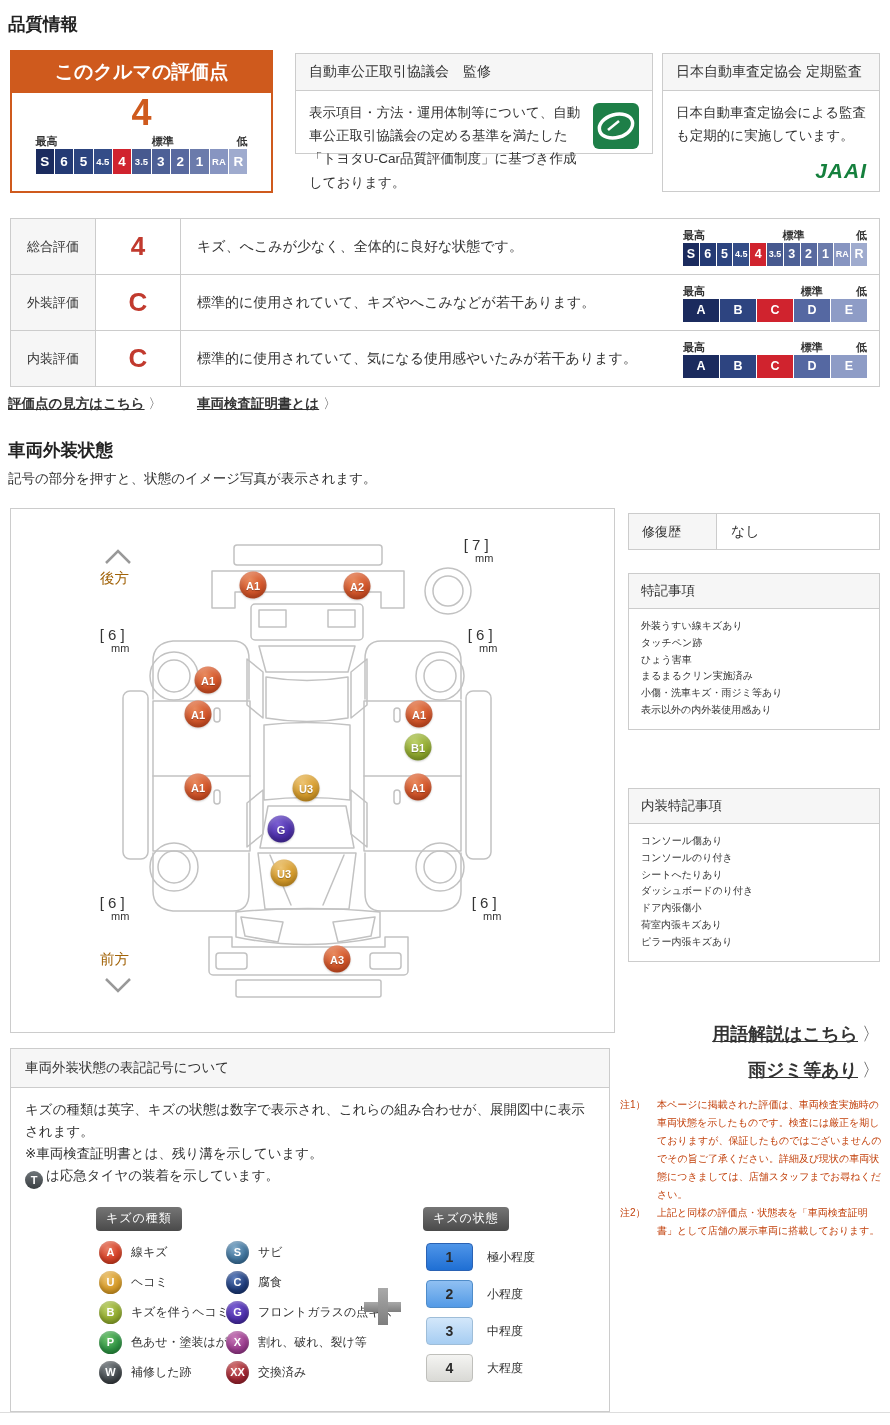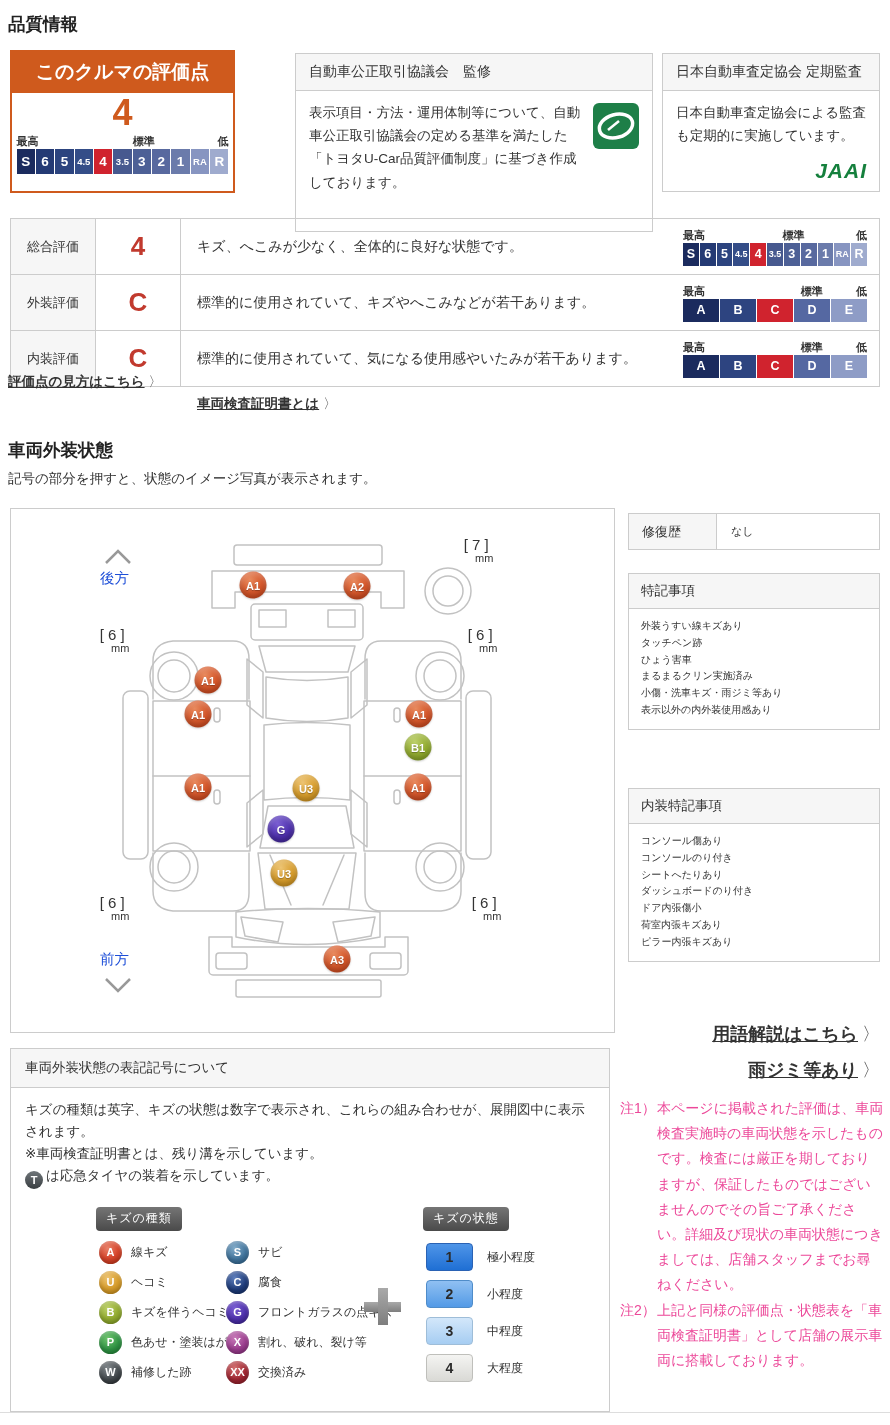--- a/index.html
+++ b/index.html
@@ -1,20 +1,20 @@
 <!DOCTYPE html>
 <html><head>
 <meta charset="utf-8">
 <style>
   html,body{margin:0;padding:0;background:#fff;}
   .page{position:relative;width:890px;height:1425px;background:#fff;overflow:hidden;
         font-family:"Liberation Sans","DejaVu Sans",sans-serif;color:#333;}
   .sec-title{position:absolute;font-size:17.5px;font-weight:bold;color:#222;}
   
-  .score-box{position:absolute;left:10px;top:50px;width:225px;height:143px;border:2px solid #cf5a1d;background:#fff;box-sizing:border-box;}
+  .score-box{position:absolute;left:10px;top:50px;width:263px;height:143px;border:2px solid #cf5a1d;background:#fff;box-sizing:border-box;}
   .score-box .hdr{background:#cf5a1d;color:#fff;text-align:center;font-size:19px;font-weight:bold;padding:7px 0 8px;}
   .score-val{color:#cf5a1d;font-size:36px;font-weight:bold;text-align:center;line-height:1.05;margin-top:1px;}
   .score-scale{width:212px;margin:2px auto 0;}
   
   .scale-labels{position:relative;height:15px;font-size:11px;font-weight:bold;color:#333;}
   .scale-labels .l{position:absolute;left:0;top:0;}
   .scale-labels .m{position:absolute;top:0;transform:translateX(-50%);}
   .scale-labels .r{position:absolute;right:0;top:0;}
   .scale-strip{display:flex;gap:1px;}
   .scale-strip span{flex:1;height:23px;display:flex;align-items:center;justify-content:center;
@@ -46,26 +46,26 @@
   .subtitle{position:absolute;font-size:13.5px;color:#333;}
   
   .diagram{position:absolute;left:10px;top:508px;width:605px;height:525px;border:1px solid #ccc;background:#fff;box-sizing:border-box;}
   .diagram svg{position:absolute;left:0;top:0;}
   .marker{position:absolute;width:27px;height:27px;border-radius:50%;transform:translate(-50%,-50%);
           display:flex;align-items:center;justify-content:center;color:#fff;font-size:11px;font-weight:bold;
           cursor:pointer;text-shadow:0 1px 1px rgba(0,0,0,.3);
           box-shadow:inset 0 -4px 5px rgba(0,0,0,.18), inset 0 3px 4px rgba(255,255,255,.25), 0 1px 2px rgba(0,0,0,.2);}
   .tire{position:absolute;font-size:15px;color:#333;line-height:1.05;text-align:center;}
   .tire .mm{display:block;font-size:11px;padding-left:16px;}
-  .dir-label{position:absolute;font-size:14.5px;color:#1d4ed8;}
+  .dir-label{position:absolute;font-size:14.5px;color:#a16207;}
   .chevron{position:absolute;}
   
   .repair-box{position:absolute;left:628px;top:513px;width:252px;height:37px;border:1px solid #ccc;display:flex;box-sizing:border-box;background:#fff;}
   .repair-box .rl{width:88px;background:#f6f6f6;border-right:1px solid #ccc;display:flex;align-items:center;padding-left:13px;font-size:13px;box-sizing:border-box;}
-  .repair-box .rv{flex:1;display:flex;align-items:center;padding-left:14px;font-size:11px;}
+  .repair-box .rv{flex:1;display:flex;align-items:center;padding-left:14px;font-size:14px;}
   .side-box{position:absolute;left:628px;width:252px;border:1px solid #ccc;background:#fff;box-sizing:border-box;}
   .side-box .bhdr{background:#f6f6f6;border-bottom:1px solid #ccc;padding:8px 12px;font-size:13.5px;}
   .side-box ul{list-style:none;margin:0;padding:9px 12px 10px;font-size:10px;line-height:1.68;}
   
   .legend-box{position:absolute;left:10px;top:1048px;width:600px;height:364px;border:1px solid #ccc;background:#fff;box-sizing:border-box;}
   .legend-box .bhdr{background:#f6f6f6;border-bottom:1px solid #ccc;padding:10px 14px;font-size:13.5px;}
   .legend-body{padding:11px 14px 0;font-size:13.5px;line-height:1.62;color:#333;}
   .t-icon{display:inline-flex;width:18px;height:18px;border-radius:50%;background:linear-gradient(#70767a,#383d40);
           color:#fff;font-size:11px;font-weight:bold;align-items:center;justify-content:center;vertical-align:-4px;margin-right:3px;}
   .kind-badge{position:absolute;background:linear-gradient(#757575,#4a4a4a);color:#fff;font-size:12px;
@@ -77,21 +77,21 @@
                box-shadow:inset 0 -3px 4px rgba(0,0,0,.2), inset 0 2px 3px rgba(255,255,255,.3);}
   .kind-label{font-size:12px;color:#333;white-space:nowrap;}
   .plus-icon{position:absolute;width:37px;height:37px;}
   .plus-icon::before{content:"";position:absolute;left:0;top:14px;width:37px;height:10px;background:linear-gradient(#a9a9a9,#7e7e7e);}
   .plus-icon::after{content:"";position:absolute;left:14px;top:0;width:10px;height:37px;background:linear-gradient(#a9a9a9,#7e7e7e);}
   .state-row{position:absolute;display:flex;align-items:center;}
   .state-badge{width:47px;height:28px;border-radius:4px;display:flex;align-items:center;justify-content:center;
                font-size:14px;font-weight:bold;color:#2a2a2a;margin-right:14px;box-sizing:border-box;}
   .state-label{font-size:12px;color:#333;}
   
-  .notes{position:absolute;left:620px;top:1096px;width:264px;font-size:14px;line-height:1.8;color:#ec4899;}
+  .notes{position:absolute;left:620px;top:1096px;width:264px;font-size:10px;line-height:1.8;color:#c2410c;}
   .note{display:flex;}
   .note .nlabel{flex:0 0 37px;}
   .note .ntext{flex:1;}
   .bottom-rule{position:absolute;left:0;top:1412px;width:890px;height:1px;background:#ddd;}
 </style>
 </head>
 <body>
 
 <div class="page">
 
@@ -115,21 +115,21 @@
           <span class="small" style="background: rgb(71, 89, 143);">3.5</span>
           <span style="background: rgb(77, 96, 150);">3</span>
           <span style="background: rgb(88, 105, 159);">2</span>
           <span style="background: rgb(107, 123, 171);">1</span>
           <span class="small" style="background: rgb(135, 149, 193);">RA</span>
           <span style="background: rgb(159, 171, 206);">R</span>
         </div>
       </div>
   </div>
 
-  <div class="info-box" style="left:295px;top:53px;width:358px;height:179px;">
+  <div class="info-box" style="left:295px;top:53px;width:358px;height:101px;">
     <div class="bhdr">自動車公正取引協議会　監修</div>
     <div class="bbody">
       <span class="sup-icon">
         <svg width="46" height="46" viewBox="0 0 46 46">
           <rect width="46" height="46" rx="6" fill="#1e7f48"></rect>
           <ellipse cx="23" cy="23" rx="17" ry="11.5" fill="none" stroke="#fff" stroke-width="3.5" transform="rotate(-16 23 23)"></ellipse>
           <path d="M15,27 L26,18" stroke="#fff" stroke-width="2.5" fill="none"></path>
         </svg>
       </span>
       <span>表示項目・方法・運用体制等について、自動車公正取引協議会の定める基準を満たした「トヨタU-Car品質評価制度」に基づき作成しております。</span>
@@ -209,21 +209,21 @@
               <span style="background: rgb(45, 68, 128);">B</span>
               <span style="background: rgb(208, 35, 46);">C</span>
               <span style="background: rgb(85, 104, 162);">D</span>
               <span style="background: rgb(142, 156, 198);">E</span>
             </div>
           </div>
         </div>
       </div>
     </div>
 
-  <div class="tlink" style="left:8px;top:373px;">
+  <div class="tlink" style="left:8px;top:395px;">
     <span class="txt">評価点の見方はこちら</span><span class="chev">〉</span>
   </div>
   <div class="tlink" style="left:197px;top:395px;">
     <span class="txt">車両検査証明書とは</span><span class="chev">〉</span>
   </div>
 
   <div class="sec-title" style="left:8px;top:438px;">車両外装状態</div>
   <div class="subtitle" style="left:8px;top:470px;">記号の部分を押すと、状態のイメージ写真が表示されます。</div>
 
   <div class="diagram" id="diagram">

